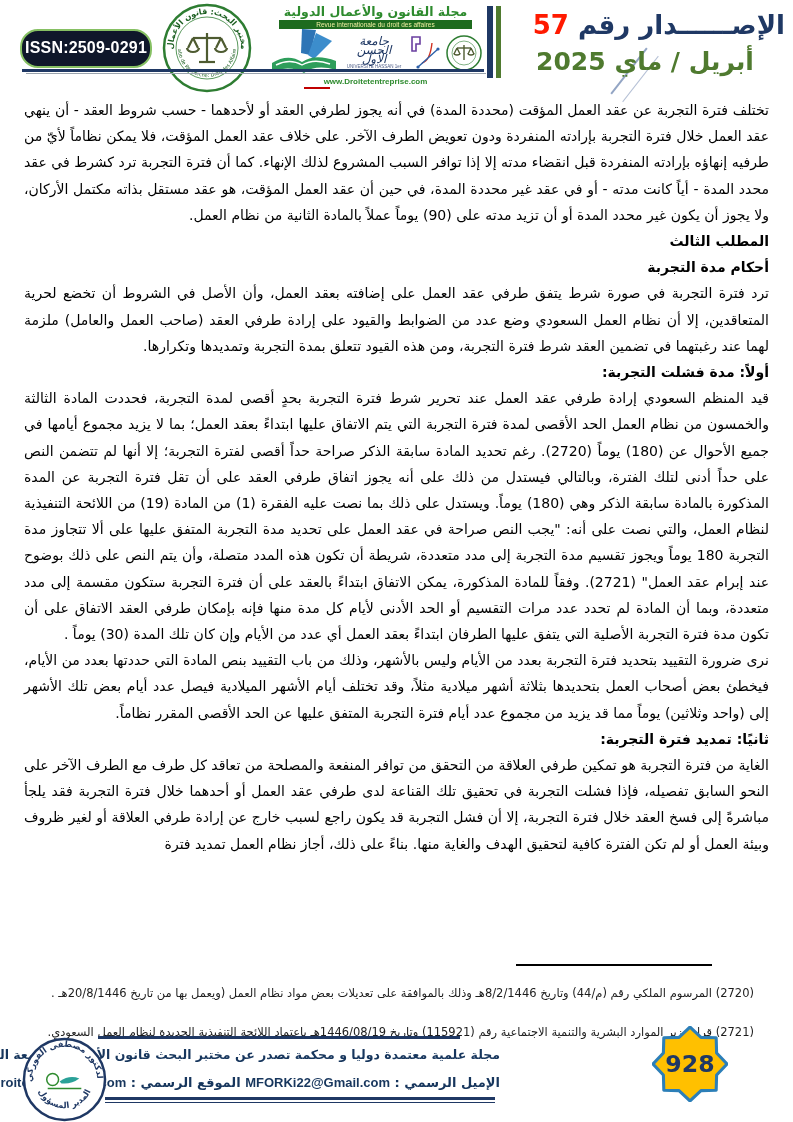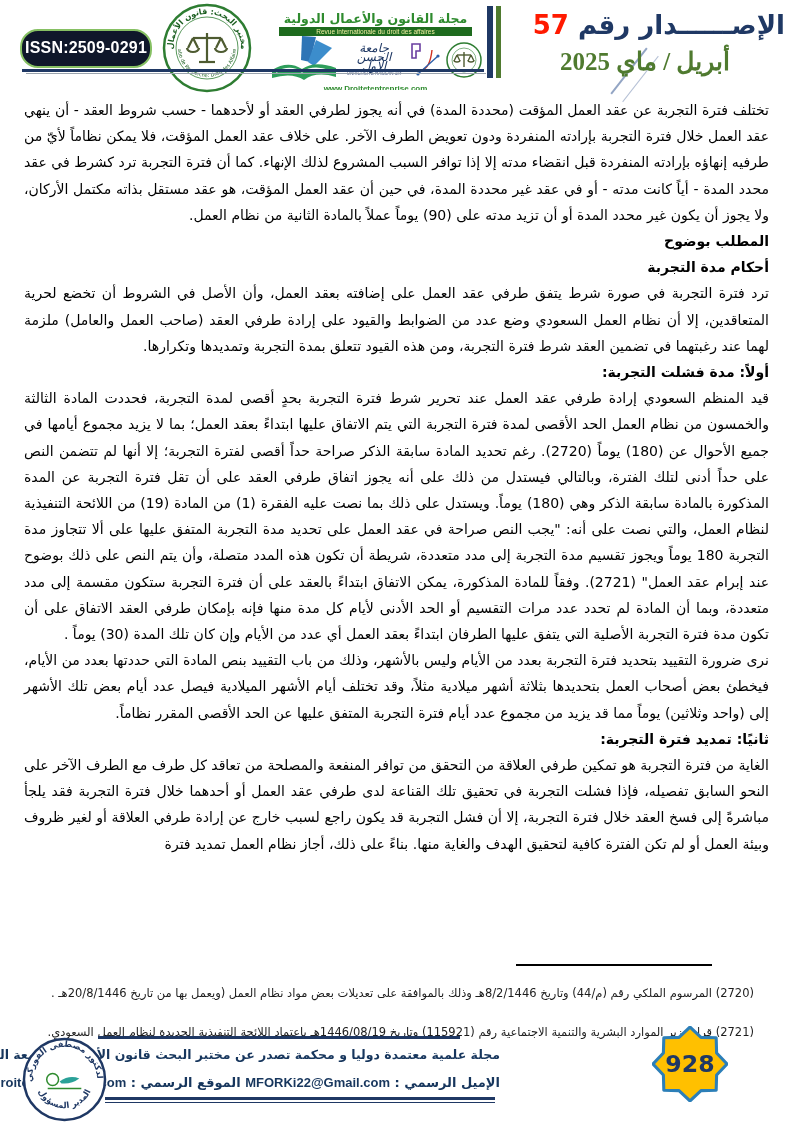--- a/index.html
+++ b/index.html
@@ -12,39 +12,39 @@
     position:absolute;left:20px;top:29px;width:128px;height:35px;
     background:#0f172a;border:2px solid #86C063;border-radius:18px;
     color:#fff;font-weight:bold;font-size:16px;line-height:33px;text-align:center;
     direction:ltr;letter-spacing:0.2px;font-family:"Liberation Sans",sans-serif;
   }
   .lab-seal{position:absolute;left:162px;top:3px;width:90px;height:90px;}
   .journal-logo{
     position:absolute;left:266px;top:3px;width:219px;height:87px;background:#fff;
     text-align:center;overflow:hidden;
   }
-  .journal-logo .title-ar{color:#2E8B2E;font-weight:bold;font-size:12.5px;line-height:15px;margin-top:8px;}
+  .journal-logo .title-ar{color:#2E8B2E;font-weight:bold;font-size:12.5px;line-height:15px;margin-top:1px;}
   .journal-logo .fr-bar{
     width:88%;margin:1px auto 0 auto;background:#1E6B1E;color:#F2EFA2;
     font-size:6.5px;line-height:9px;font-family:"Liberation Sans",sans-serif;direction:ltr;
   }
   .journal-logo .mid-row{display:flex;align-items:center;justify-content:space-between;height:48px;padding:0 2px;}
   .univ-block{direction:rtl;text-align:center;width:62px;}
   .univ-ar{font-size:12px;color:#1F3864;line-height:9px;font-style:italic;}
   .univ-fr{font-size:4.5px;color:#51608a;line-height:6px;font-family:"Liberation Sans",sans-serif;direction:ltr;}
   .journal-site{color:#2E8B2E;font-weight:bold;font-size:8px;line-height:9px;direction:ltr;font-family:"Liberation Sans",sans-serif;}
   .site-underline{width:26px;height:2px;background:#C00000;margin:1px auto 0 38px;}
   .vbar-navy{position:absolute;left:487px;top:6px;width:6px;height:72px;background:#1F3864;}
   .vbar-green{position:absolute;left:496px;top:6px;width:5px;height:72px;background:#4F7A2F;}
   .header-rule{position:absolute;left:22px;top:69px;width:462px;height:3px;background:#1F3864;}
   .header-rule-shadow{position:absolute;left:26px;top:73px;width:460px;height:1px;background:#9aa3ad;}
   .issue-block{position:absolute;left:505px;top:8px;width:280px;text-align:center;direction:rtl;}
   .issue-line1{font-size:26px;font-weight:bold;color:#1F3864;line-height:34px;white-space:nowrap;}
   .issue-number{color:#FF1A00;margin-left:45px;}
-  .issue-line2{font-size:25px;font-weight:bold;color:#4F7A2F;line-height:32px;margin-top:4px;white-space:nowrap;font-family:Liberation Serif, serif;}
+  .issue-line2{font-size:25px;font-weight:bold;color:#4F7A2F;line-height:32px;margin-top:4px;white-space:nowrap;}
   .diag{position:absolute;width:2px;height:58px;background:#93A5C4;transform:rotate(38deg);}
   .diag1{left:628px;top:42px;}
   .diag2{left:640px;top:50px;width:1px;background:#b6c1d6;}
   
   .body-text{
     position:absolute;top:97px;right:24px;left:24px;
     font-size:14px;line-height:26.2px;color:#000;text-align:justify;direction:rtl;
   }
   .body-text p{margin:0;}
   .body-text .heading{font-weight:bold;}
@@ -139,21 +139,21 @@
   <div class="issue-block">
     <div class="issue-line1">
       <span>الإصــــــدار رقم</span>
       <span class="issue-number">57</span>
     </div>
     <div class="issue-line2">أبريل / ماي 2025</div>
   </div>
 
   <div class="body-text">
     <p class="paragraph">تختلف فترة التجربة عن عقد العمل المؤقت (محددة المدة) في أنه يجوز لطرفي العقد أو لأحدهما - حسب شروط العقد - أن ينهي عقد العمل خلال فترة التجربة بإرادته المنفردة ودون تعويض الطرف الآخر. على خلاف عقد العمل المؤقت، فلا يمكن نظاماً لأيّ من طرفيه إنهاؤه بإرادته المنفردة قبل انقضاء مدته إلا إذا توافر السبب المشروع لذلك الإنهاء. كما أن فترة التجربة ترد كشرط في عقد محدد المدة - أياً كانت مدته - أو في عقد غير محددة المدة، في حين أن عقد العمل المؤقت، هو عقد مستقل بذاته مكتمل الأركان، ولا يجوز أن يكون غير محدد المدة أو أن تزيد مدته على (90) يوماً عملاً بالمادة الثانية من نظام العمل.</p>
-    <p class="heading">المطلب بوضوح</p>
+    <p class="heading">المطلب الثالث</p>
     <p class="heading">أحكام مدة التجربة</p>
     <p class="paragraph">ترد فترة التجربة في صورة شرط يتفق طرفي عقد العمل على إضافته بعقد العمل، وأن الأصل في الشروط أن تخضع لحرية المتعاقدين، إلا أن نظام العمل السعودي وضع عدد من الضوابط والقيود على إرادة طرفي العقد (صاحب العمل والعامل) ملزمة لهما عند رغبتهما في تضمين العقد شرط فترة التجربة، ومن هذه القيود تتعلق بمدة التجربة وتمديدها وتكرارها.</p>
     <p class="heading">أولاً: مدة فشلت التجربة:</p>
     <p class="paragraph">قيد المنظم السعودي إرادة طرفي عقد العمل عند تحرير شرط فترة التجربة بحدٍ أقصى لمدة التجربة، فحددت المادة الثالثة والخمسون من نظام العمل الحد الأقصى لمدة فترة التجربة التي يتم الاتفاق عليها ابتداءً بعقد العمل؛ بما لا يزيد مجموع أيامها في جميع الأحوال عن (180) يوماً (2720). رغم تحديد المادة سابقة الذكر صراحة حداً أقصى لفترة التجربة؛ إلا أنها لم تتضمن النص على حداً أدنى لتلك الفترة، وبالتالي فيستدل من ذلك على أنه يجوز اتفاق طرفي العقد على أن تقل فترة التجربة عن المدة المذكورة بالمادة سابقة الذكر وهي (180) يوماً. ويستدل على ذلك بما نصت عليه الفقرة (1) من المادة (19) من اللائحة التنفيذية لنظام العمل، والتي نصت على أنه: "يجب النص صراحة في عقد العمل على تحديد مدة التجربة المتفق عليها على ألا تتجاوز مدة التجربة 180 يوماً ويجوز تقسيم مدة التجربة إلى مدد متعددة، شريطة أن تكون هذه المدد متصلة، وأن يتم النص على ذلك بوضوح عند إبرام عقد العمل" (2721). وفقاً للمادة المذكورة، يمكن الاتفاق ابتداءً بالعقد على أن فترة التجربة ستكون مقسمة إلى مدد متعددة، وبما أن المادة لم تحدد عدد مرات التقسيم أو الحد الأدنى لأيام كل مدة منها فإنه بإمكان طرفي العقد الاتفاق على أن تكون مدة فترة التجربة الأصلية التي يتفق عليها الطرفان ابتداءً بعقد العمل أي عدد من الأيام وإن كان تلك المدة (30) يوماً .</p>
     <p class="paragraph">نرى ضرورة التقييد بتحديد فترة التجربة بعدد من الأيام وليس بالأشهر، وذلك من باب التقييد بنص المادة التي حددتها بعدد من الأيام، فيخطئ بعض أصحاب العمل بتحديدها بثلاثة أشهر ميلادية مثلاً، وقد تختلف أيام الأشهر الميلادية فيصل عدد أيام بعض تلك الأشهر إلى (واحد وثلاثين) يوماً مما قد يزيد من مجموع عدد أيام فترة التجربة المتفق عليها عن الحد الأقصى المقرر نظاماً.</p>
     <p class="heading">ثانيًا: تمديد فترة التجربة:</p>
     <p class="paragraph">الغاية من فترة التجربة هو تمكين طرفي العلاقة من التحقق من توافر المنفعة والمصلحة من تعاقد كل طرف مع الطرف الآخر على النحو السابق تفصيله، فإذا فشلت التجربة في تحقيق تلك القناعة لدى طرفي عقد العمل أو أحدهما خلال فترة التجربة فقد يلجأ مباشرةً إلى فسخ العقد خلال فترة التجربة، إلا أن فشل التجربة قد يكون راجع لسبب خارج عن إرادة طرفي العلاقة أو لغير ظروف وبيئة العمل أو لم تكن الفترة كافية لتحقيق الهدف والغاية منها. بناءً على ذلك،  أجاز نظام العمل تمديد فترة</p>
   </div>
 
   <div class="footnotes">

